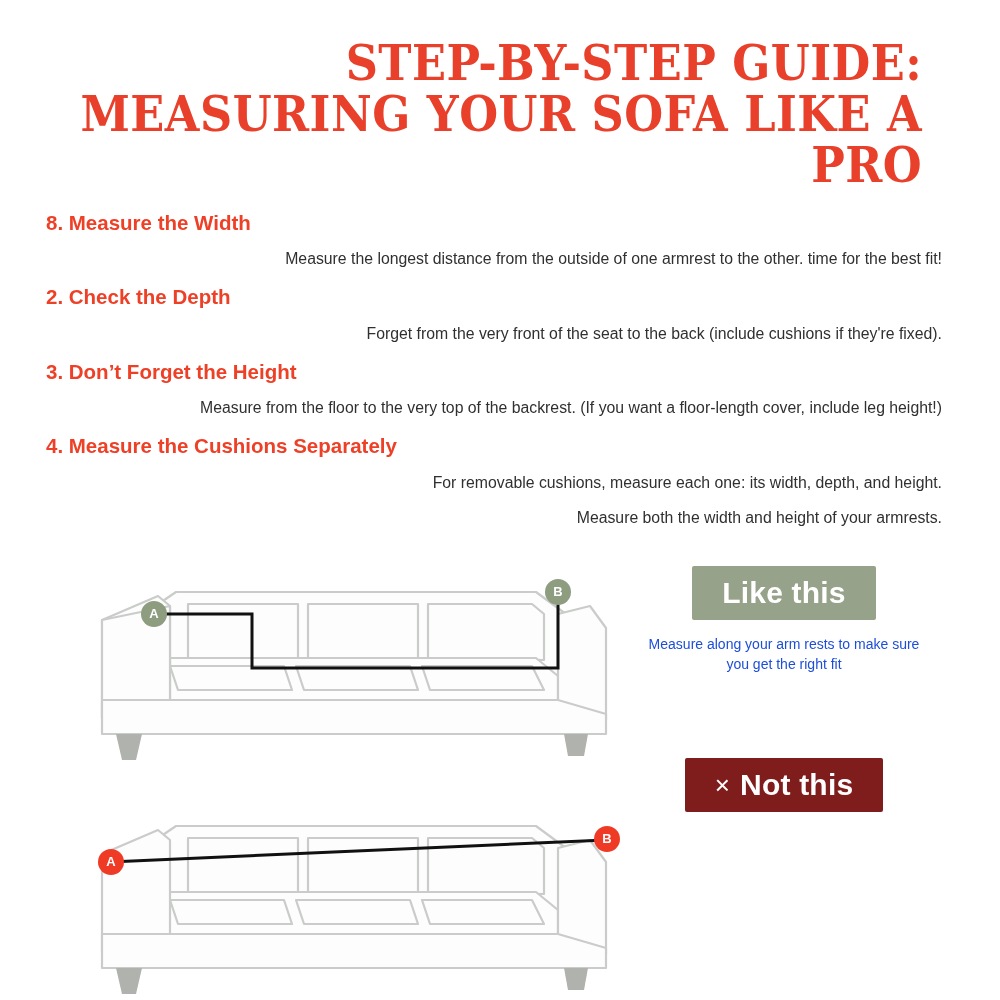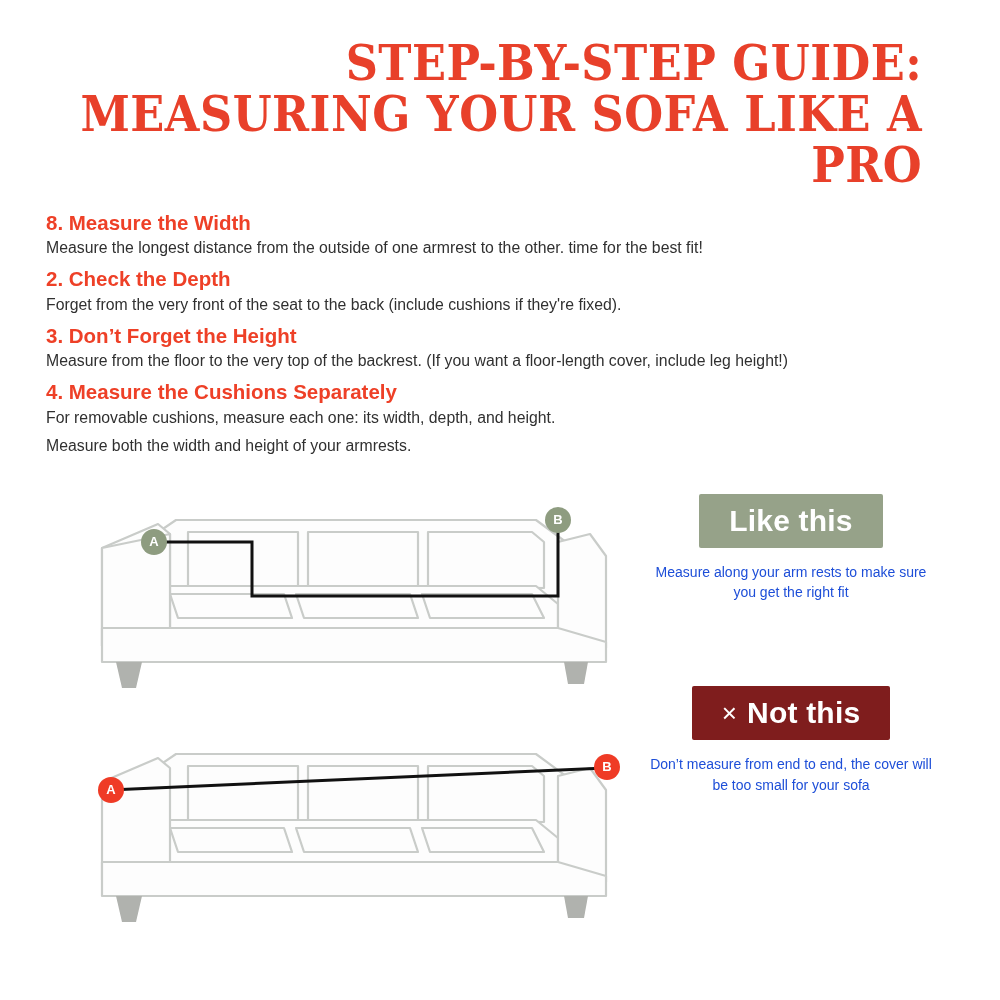--- a/index.html
+++ b/index.html
@@ -50,38 +50,39 @@
     color: #ee4027;
     font-size: 20.5px;
     font-weight: 600;
     line-height: 1.35;
     margin: 0 0 1px 0;
   }
   .step-body {
     color: #303030;
     font-size: 15.8px;
     line-height: 1.45;
-    margin: 0;
+    margin: 12px;
+    text-align: right;
   }
 
   
   .illustration {
     position: relative;
     margin-top: 18px;
     height: 470px;
   }
   .sofa-col {
     position: absolute;
     left: 20px;
     top: 0;
     width: 600px;
   }
   .right-col {
     position: absolute;
-    right: 8px;
+    right: 15px;
     top: 18px;
     width: 310px;
     text-align: center;
   }
 
   .badge {
     display: inline-block;
     color: #ffffff;
     font-size: 30px;
     font-weight: 700;
@@ -237,20 +238,19 @@
         <div class="badge good">
           <span>Like this</span>
         </div>
         <div class="caption">Measure along your arm rests to make sure you get the right fit</div>
       </div>
 
       <div class="right-block-2">
         <div class="badge bad">
           <span class="x">×</span><span>Not this</span>
         </div>
-        <div class="caption">Don’t measure from end to end, the cover will be too small for your sofa</div>
       </div>
 
     </div>
 
   </div>
 
 </div>
 
 </body></html>

